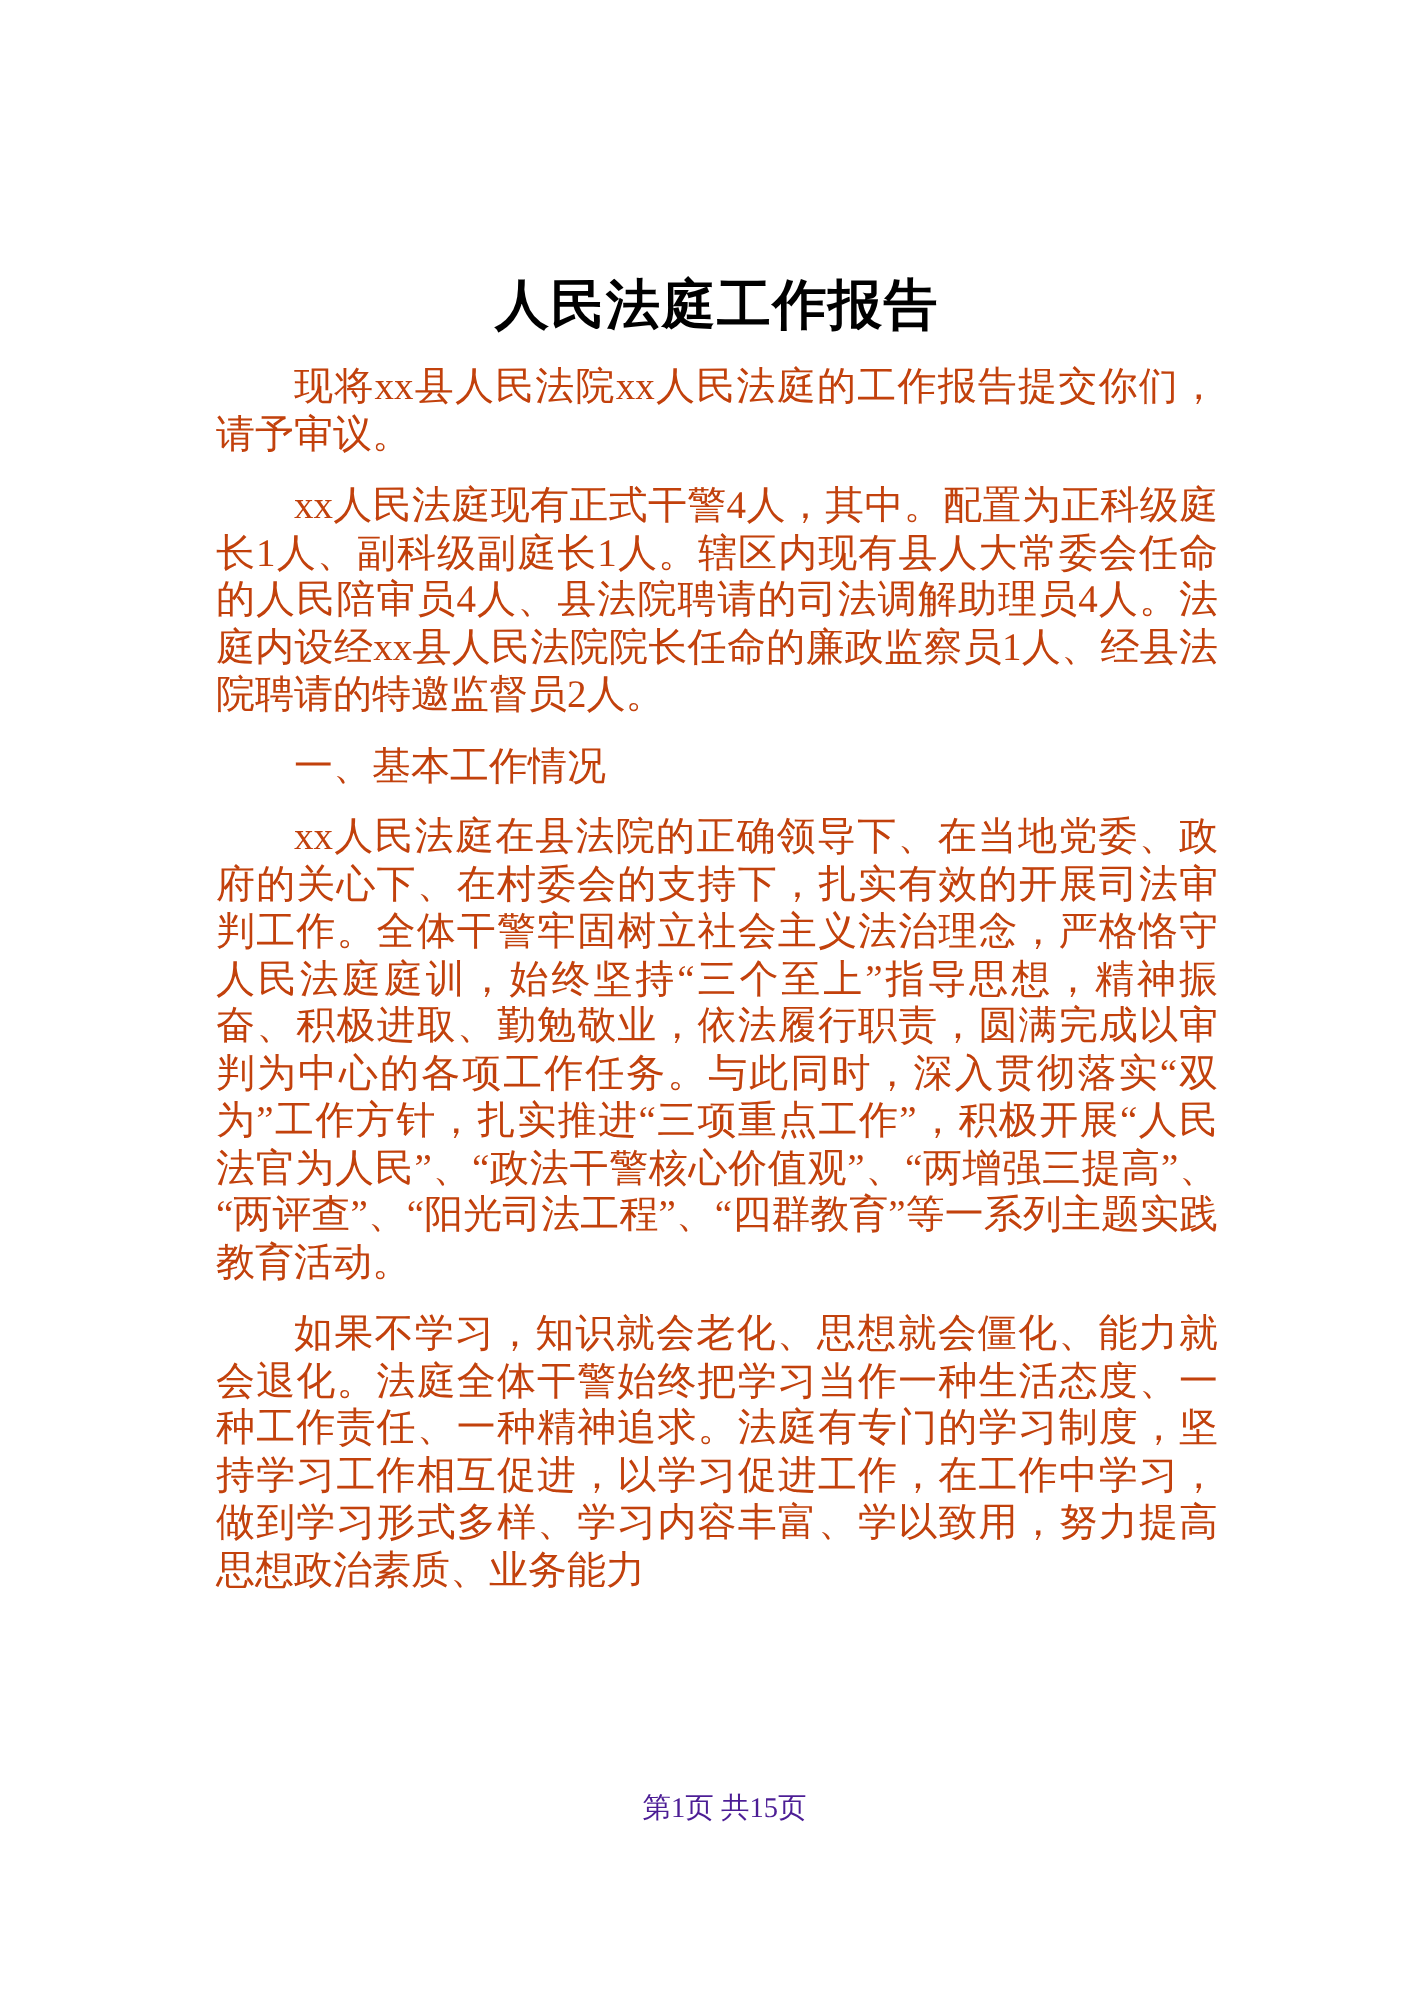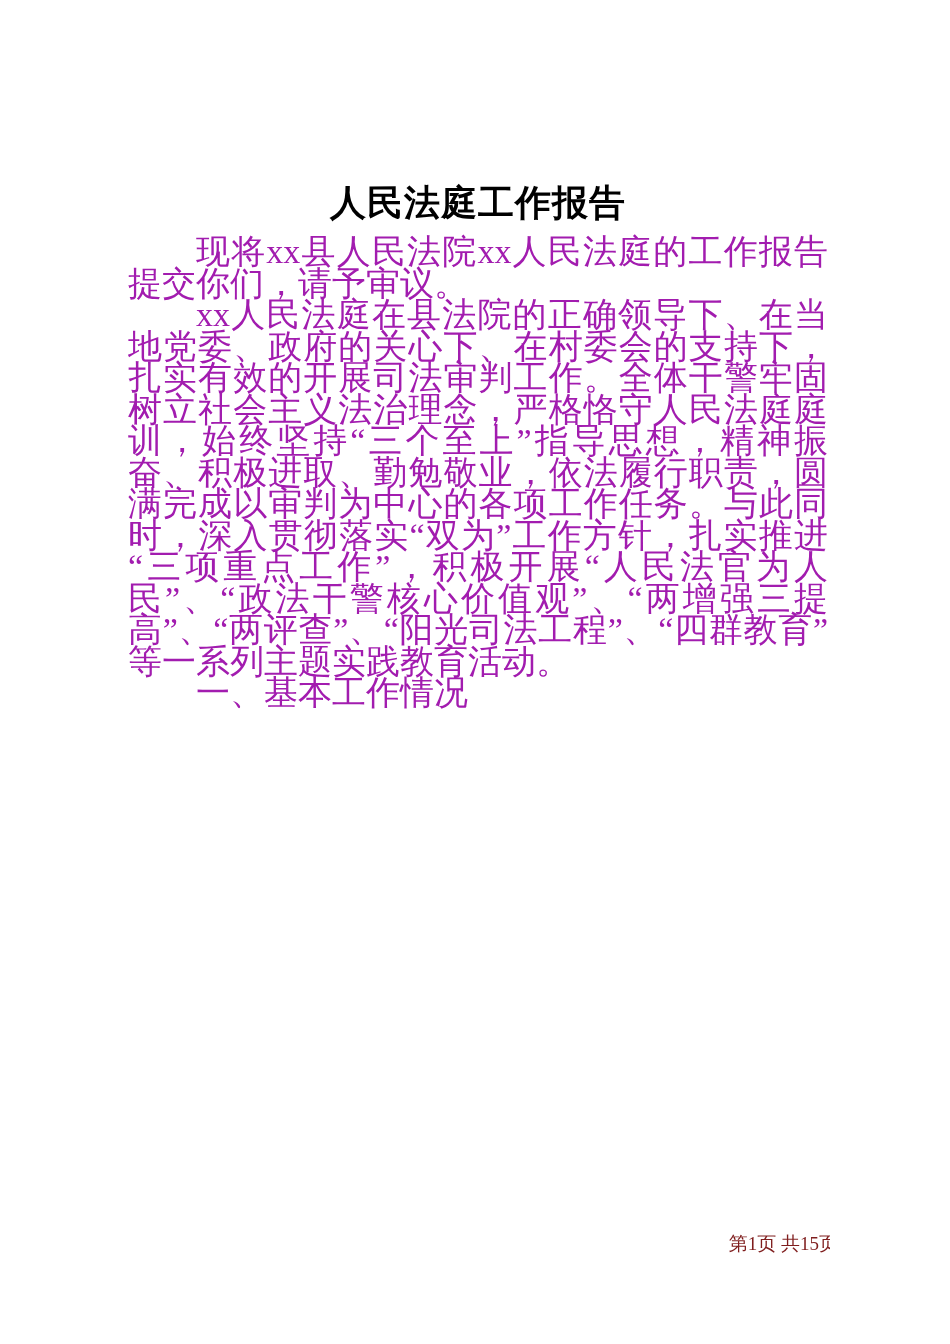--- a/index.html
+++ b/index.html
@@ -24,52 +24,54 @@
   }
   .doc-title {
     margin: 0 0 10px 0;
     font-size: 36px;
     font-weight: bold;
     line-height: 46px;
     text-align: center;
     letter-spacing: 1px;
   }
   .doc-body p {
-    margin: 0;
-    font-size: 34px;
+    margin: 16px;
+    font-size: 26px;
     line-height: 31.5px;
     text-align: justify;
     text-indent: 2em;
     word-break: break-all;
-    color: #a21caf;
+    color: #c2410c;
   }
   .page-footer {
     position: absolute;
     left: 128px;
-    top: 1232px;
+    top: 1194px;
     width: 710px;
-    text-align: right;
+    text-align: center;
     font-size: 19px;
     line-height: 24px;
-    color: #7f1d1d;
+    color: #4c1d95;
   }
 </style>
 </head>
 <body>
 
 <div class="page">
 
   <div class="content">
 
     <h1 class="doc-title">人民法庭工作报告</h1>
 
     <div class="doc-body">
       <p>现将xx县人民法院xx人民法庭的工作报告提交你们，请予审议。</p>
+      <p>xx人民法庭现有正式干警4人，其中。配置为正科级庭长1人、副科级副庭长1人。辖区内现有县人大常委会任命的人民陪审员4人、县法院聘请的司法调解助理员4人。法庭内设经xx县人民法院院长任命的廉政监察员1人、经县法院聘请的特邀监督员2人。</p>
+      <p>一、基本工作情况</p>
       <p>xx人民法庭在县法院的正确领导下、在当地党委、政府的关心下、在村委会的支持下，扎实有效的开展司法审判工作。全体干警牢固树立社会主义法治理念，严格恪守人民法庭庭训，始终坚持“三个至上”指导思想，精神振奋、积极进取、勤勉敬业，依法履行职责，圆满完成以审判为中心的各项工作任务。与此同时，深入贯彻落实“双为”工作方针，扎实推进“三项重点工作”，积极开展“人民法官为人民”、“政法干警核心价值观”、“两增强三提高”、“两评查”、“阳光司法工程”、“四群教育”等一系列主题实践教育活动。</p>
-      <p>一、基本工作情况</p>
+      <p>如果不学习，知识就会老化、思想就会僵化、能力就会退化。法庭全体干警始终把学习当作一种生活态度、一种工作责任、一种精神追求。法庭有专门的学习制度，坚持学习工作相互促进，以学习促进工作，在工作中学习，做到学习形式多样、学习内容丰富、学以致用，努力提高思想政治素质、业务能力</p>
     </div>
 
   </div>
 
   <div class="page-footer">
     <span>第1页 共15页</span>
   </div>
 
 </div>
 

